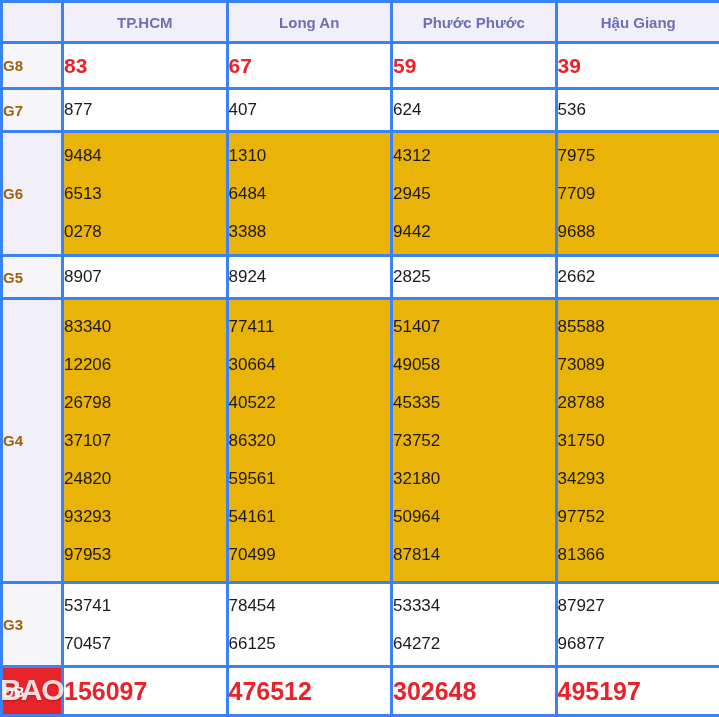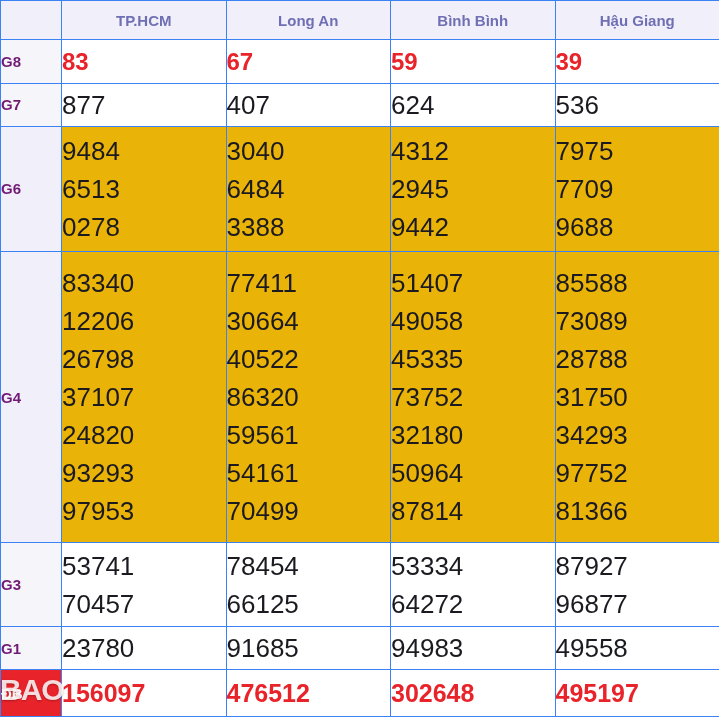--- a/index.html
+++ b/index.html
@@ -16,62 +16,62 @@
   #lottery-table {
     width: 719px;
     height: 717px;
     border-collapse: collapse;
     table-layout: fixed;
   }
   #lottery-table col.c-label { width: 61px; }
   #lottery-table col.c-prov  { width: 164.5px; }
 
   #lottery-table th, #lottery-table td {
-    border: 1px solid #3b82f6;
+    border: 3px solid #3b82f6;
     padding: 0;
     vertical-align: middle;
   }
 
   thead th {
     background: #f1effa;
     color: #6f6fb4;
     font-size: 15px;
     font-weight: bold;
     height: 38px;
     border-bottom: 2px solid #c9c4e4;
   }
   thead th.corner {
     background: #f1effa;
   }
 
   td.label {
     background: #f6f5fa;
-    color: #701a75;
+    color: #a16207;
     font-weight: bold;
     font-size: 15px;
   }
   td.vals {
     background: #ffffff;
     color: #1b1a20;
-    font-size: 26px;
+    font-size: 17px;
     line-height: 38px;
     font-weight: normal;
   }
   tr.shade td.vals { background: #eab308; }
   tr.shade td.label { background: #f1effa; }
 
   td.vals .num {
     display: block;
     height: 38px;
   }
 
   tr.g8 td.vals, tr.g8 td.vals .num {
     color: #e8232a;
     font-weight: bold;
-    font-size: 24px;
+    font-size: 21px;
     height: 43px;
     line-height: 43px;
   }
   tr.g8 td.label { font-size: 15px; }
 
   tr.special td.vals, tr.special td.vals .num {
     color: #e8232a;
     font-weight: bold;
     font-size: 25px;
     height: 46px;
@@ -108,21 +108,21 @@
     <col class="c-prov">
     <col class="c-prov">
     <col class="c-prov">
     <col class="c-prov">
   </colgroup>
   <thead>
     <tr>
       <th class="corner"></th>
       <th>TP.HCM</th>
       <th>Long An</th>
-      <th>Bình Bình</th>
+      <th>Phước Phước</th>
       <th>Hậu Giang</th>
     </tr>
   </thead>
   <tbody>
 
     <tr class="g8">
       <td class="label">G8</td>
       <td class="vals">
             <span class="num">83</span>
           </td>
@@ -154,36 +154,51 @@
     </tr>
 
     <tr class="shade">
       <td class="label">G6</td>
       <td class="vals">
         <span class="num">9484</span>
         <span class="num">6513</span>
         <span class="num">0278</span>
       </td>
       <td class="vals">
-        <span class="num">3040</span>
+        <span class="num">1310</span>
         <span class="num">6484</span>
         <span class="num">3388</span>
       </td>
       <td class="vals">
         <span class="num">4312</span>
         <span class="num">2945</span>
         <span class="num">9442</span>
       </td>
       <td class="vals">
         <span class="num">7975</span>
         <span class="num">7709</span>
         <span class="num">9688</span>
       </td>
     </tr>
 
+    <tr>
+      <td class="label">G5</td>
+      <td class="vals">
+            <span class="num">8907</span>
+          </td>
+      <td class="vals">
+            <span class="num">8924</span>
+          </td>
+      <td class="vals">
+            <span class="num">2825</span>
+          </td>
+      <td class="vals">
+            <span class="num">2662</span>
+          </td>
+    </tr>
 
     <tr class="shade">
       <td class="label">G4</td>
       <td class="vals">
         <span class="num">83340</span>
         <span class="num">12206</span>
         <span class="num">26798</span>
         <span class="num">37107</span>
         <span class="num">24820</span>
         <span class="num">93293</span>
@@ -232,35 +247,20 @@
         <span class="num">53334</span>
         <span class="num">64272</span>
       </td>
       <td class="vals">
         <span class="num">87927</span>
         <span class="num">96877</span>
       </td>
     </tr>
 
 
-    <tr>
-      <td class="label">G1</td>
-      <td class="vals">
-            <span class="num">23780</span>
-          </td>
-      <td class="vals">
-            <span class="num">91685</span>
-          </td>
-      <td class="vals">
-            <span class="num">94983</span>
-          </td>
-      <td class="vals">
-            <span class="num">49558</span>
-          </td>
-    </tr>
 
     <tr class="special">
       <td class="label">ĐB</td>
       <td class="vals">
             <span class="num">156097</span>
           </td>
       <td class="vals">
             <span class="num">476512</span>
           </td>
       <td class="vals">

